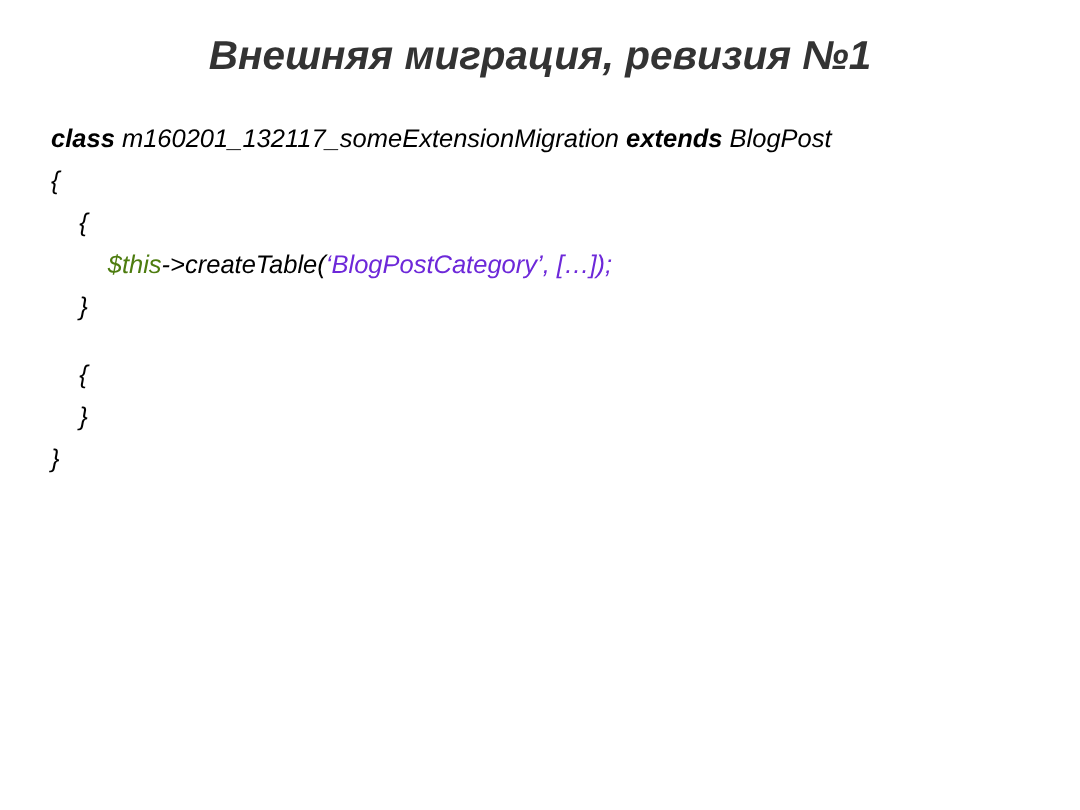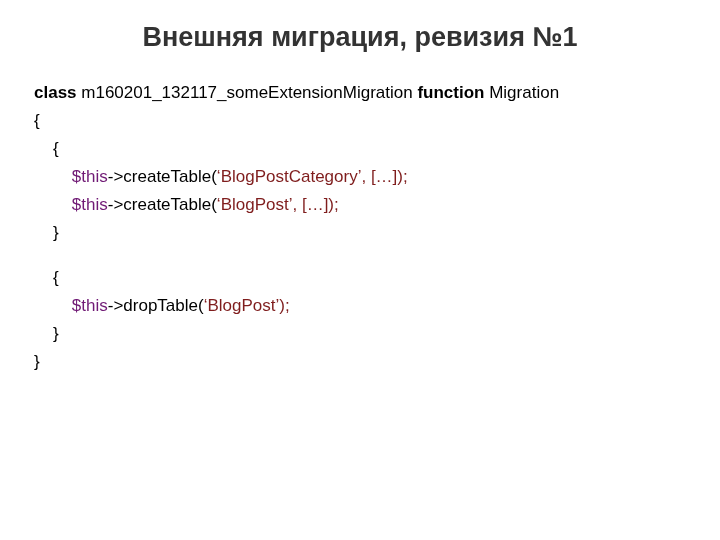--- a/index.html
+++ b/index.html
@@ -10,69 +10,68 @@
     background: #ffffff;
     font-family: Arial, Helvetica, sans-serif;
     color: #000;
     overflow: hidden;
   }
   .slide {
     box-sizing: border-box;
     width: 720px;
     height: 456px;
     padding: 22px 34px 30px 34px;
+    font-style: italic;
   }
   .title {
     text-align: center;
     font-weight: 700;
     font-size: 27px;
     color: #333333;
     margin-bottom: 26px;
   }
   .code {
     font-size: 17px;
     line-height: 1.65;
     color: #000;
   }
   .code .line {
     white-space: pre;
   }
   .kw { font-weight: 700; text-align: right; }
-  .var { color: #701a75; }
-  .str { color: #7f1d1d; } 
+  .var { color: #4d7c0f; }
+  .str { color: #6d28d9; } 
   .gap { height: 1.0em; }
 </style>
 </head>
 <body>
 
 <div class="slide">
 
   <div class="title">Внешняя миграция, ревизия №1</div>
 
   <div class="code">
 
-    <div class="line"><span class="kw">class</span><span> m160201_132117_someExtensionMigration </span><span class="kw">function</span><span> Migration</span></div>
+    <div class="line"><span class="kw">class</span><span> m160201_132117_someExtensionMigration </span><span class="kw">extends</span><span> BlogPost</span></div>
 
     <div class="line">{</div>
 
 
     <div class="line">    {</div>
 
     <div class="line"><span>        </span><span class="var">$this</span><span>-&gt;createTable(</span><span class="str"><span>‘</span><span>BlogPostCategory</span></span><span class="str">’, […]);</span></div>
 
-    <div class="line"><span>        </span><span class="var">$this</span><span>-&gt;createTable(</span><span class="str"><span>‘</span><span>BlogPost</span></span><span class="str">’, […]);</span></div>
 
     <div class="line">    }</div>
 
     <div class="gap"></div>
 
 
     <div class="line">    {</div>
 
-    <div class="line"><span>        </span><span class="var">$this</span><span>-&gt;dropTable(</span><span class="str"><span>‘</span><span>BlogPost</span></span><span class="str">’);</span></div>
 
 
     <div class="line">    }</div>
 
     <div class="line">}</div>
 
   </div>
 </div>
 
 </body></html>

